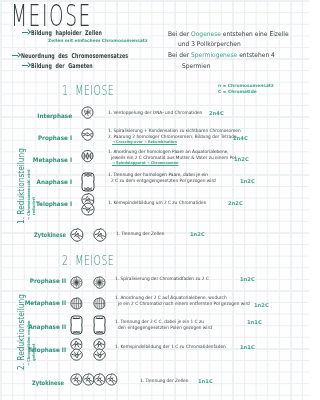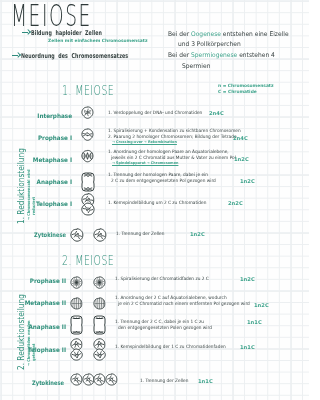--- a/index.html
+++ b/index.html
@@ -62,20 +62,24 @@
 
   <div class="bullet" style="left:22px;top:29px">
     <span class="arrow"></span>
     <span class="btxt">Bildung haploider Zellen</span>
   </div>
   <div class="subtxt" style="left:48px;top:38px">Zellen mit einfachem Chromosomensatz</div>
   <div class="bullet" style="left:12px;top:52px">
     <span class="arrow"></span>
     <span class="btxt">Neuordnung des Chromosomensatzes</span>
   </div>
+  <div class="bullet" style="left:22px;top:62px">
+    <span class="arrow"></span>
+    <span class="btxt">Bildung der Gameten</span>
+  </div>
 
   <div class="note" style="left:168px;top:30px">
     <span>Bei der </span><span class="hl">Oogenese</span><span> entstehen eine Eizelle</span>
   </div>
   <div class="note" style="left:178px;top:40px">und 3 Pollkörperchen</div>
   <div class="note" style="left:168px;top:51px">
     <span>Bei der </span><span class="hl">Spermiogenese</span><span> entstehen 4</span>
   </div>
   <div class="note" style="left:182px;top:62px">Spermien</div>
 

